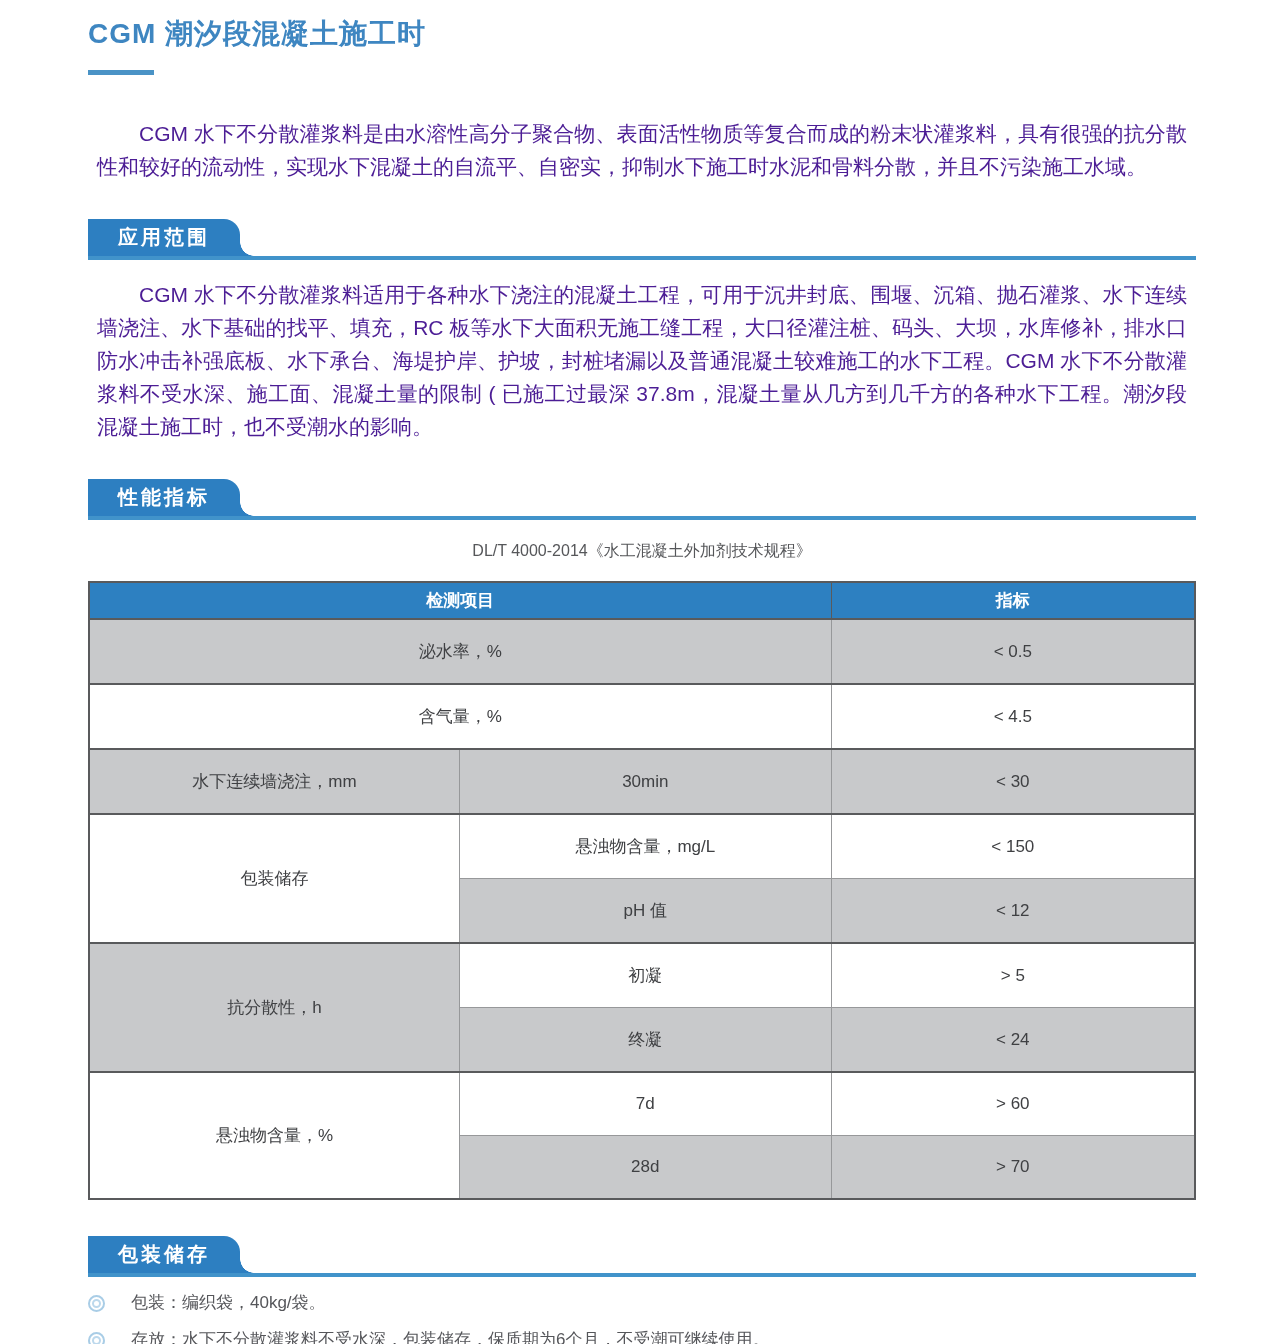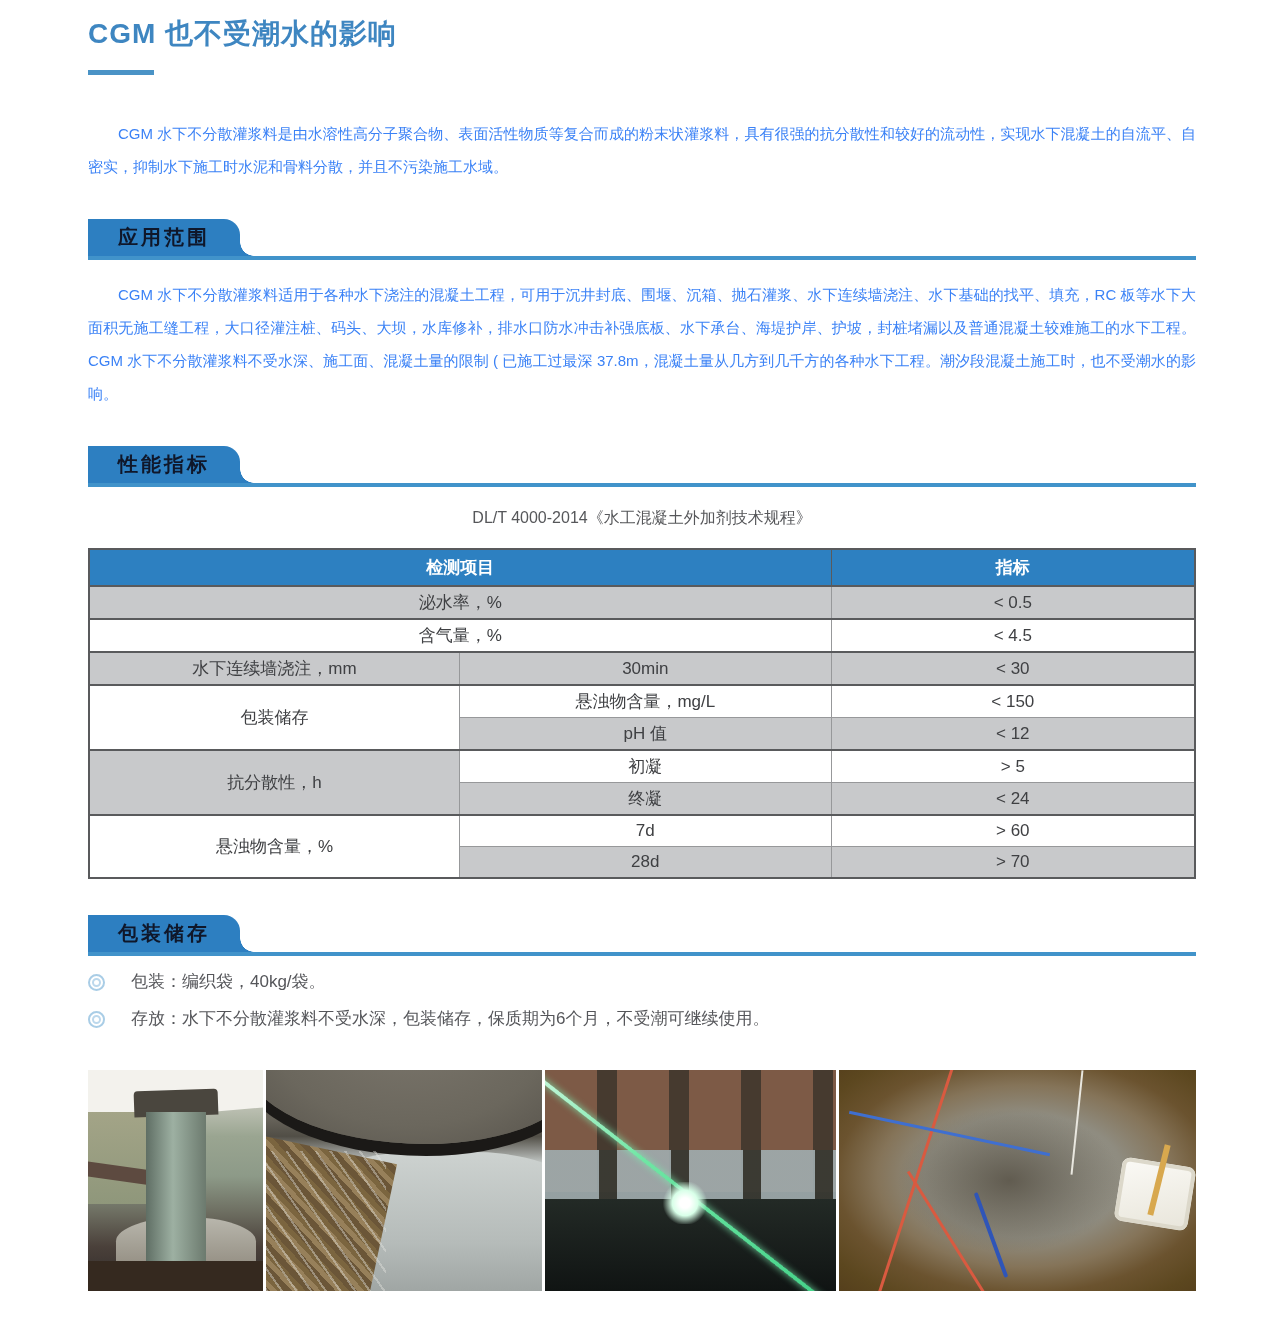--- a/index.html
+++ b/index.html
@@ -12,47 +12,47 @@
 
   
   .page-title{
     margin:6px 0 0;font-size:28px;line-height:36px;font-weight:bold;
     color:#3e86c1;letter-spacing:1px;
   }
   .title-underline{width:66px;height:5px;background:#4a93c6;margin-top:18px;}
 
   
   .para{
-    margin:0;font-size:15px;line-height:33px;color:#3b82f6;
+    margin:9px;font-size:21px;line-height:33px;color:#4c1d95;
     text-align:justify;text-indent:2em;
   }
   .intro{margin-top:42px;}
   .app-para{margin-top:18px;}
 
   
   .section-head{margin-top:36px;border-bottom:4px solid #4193ca;}
   .badge{
-    position:relative;display:inline-block;background:#2d7fc1;color:#0f172a;
+    position:relative;display:inline-block;background:#2d7fc1;color:#ffffff;
     font-size:20px;font-weight:bold;line-height:37px;padding:0 30px;
     border-top-right-radius:16px;letter-spacing:3px;
   }
   .badge::after{
     content:"";position:absolute;right:-14px;bottom:0;width:14px;height:14px;
     background:radial-gradient(circle at 100% 0, rgba(45,127,193,0) 13.5px, #2d7fc1 14px);
   }
 
   
   .standard-caption{margin:14px 0 14px;font-size:16px;color:#56575a;text-align:center;text-indent:0;}
   table.perf{width:100%;border-collapse:collapse;border:2px solid #595a5c;table-layout:fixed;}
   table.perf th{
     background:#2d80c1;color:#fff;font-size:17px;font-weight:bold;
     padding:6px 0;border:1px solid #595a5c;
   }
   table.perf td{
-    text-align:center;font-size:17px;color:#3f4043;padding:4px 6px;
+    text-align:center;font-size:17px;color:#3f4043;padding:20px 6px;
     border:1px solid #97989a;height:22px;
   }
   table.perf td.gray{background:#c8c9cb;}
   table.perf tr.g td{border-top:2px solid #595a5c;}
 
   
   .bullet-line{display:flex;align-items:center;gap:26px;margin-top:15px;font-size:17px;line-height:22px;}
   .ring{width:13px;height:13px;border:2px solid #a9cde6;border-radius:50%;position:relative;flex:none;}
   .ring::after{content:"";position:absolute;inset:2px;border:2px solid #bcd8ec;border-radius:50%;}
 
@@ -94,21 +94,21 @@
   .p4-blue2{position:absolute;top:120px;left:150px;width:4px;height:90px;background:#2f55b8;transform:rotate(-20deg);border-radius:2px;}
   .p4-box{position:absolute;right:4px;top:92px;width:74px;height:64px;background:linear-gradient(160deg,#fbfaf6,#e8e5da);
     border-radius:8px;transform:rotate(9deg);box-shadow:inset 0 0 0 4px #dcd8ca;}
   .p4-pencil{position:absolute;right:34px;top:74px;width:6px;height:72px;background:#d8a84e;transform:rotate(14deg);}
 </style>
 </head>
 <body>
 
 <div class="page">
 
-  <h1 class="page-title">CGM 也不受潮水的影响</h1>
+  <h1 class="page-title">CGM 潮汐段混凝土施工时</h1>
   <div class="title-underline"></div>
 
   <p class="para intro">CGM 水下不分散灌浆料是由水溶性高分子聚合物、表面活性物质等复合而成的粉末状灌浆料，具有很强的抗分散性和较好的流动性，实现水下混凝土的自流平、自密实，抑制水下施工时水泥和骨料分散，并且不污染施工水域。</p>
 
   <div class="section-head">
     <span class="badge">应用范围</span>
   </div>
   <p class="para app-para">CGM 水下不分散灌浆料适用于各种水下浇注的混凝土工程，可用于沉井封底、围堰、沉箱、抛石灌浆、水下连续墙浇注、水下基础的找平、填充，RC 板等水下大面积无施工缝工程，大口径灌注桩、码头、大坝，水库修补，排水口防水冲击补强底板、水下承台、海堤护岸、护坡，封桩堵漏以及普通混凝土较难施工的水下工程。CGM 水下不分散灌浆料不受水深、施工面、混凝土量的限制 ( 已施工过最深 37.8m，混凝土量从几方到几千方的各种水下工程。潮汐段混凝土施工时，也不受潮水的影响。</p>
 
   <div class="section-head">

